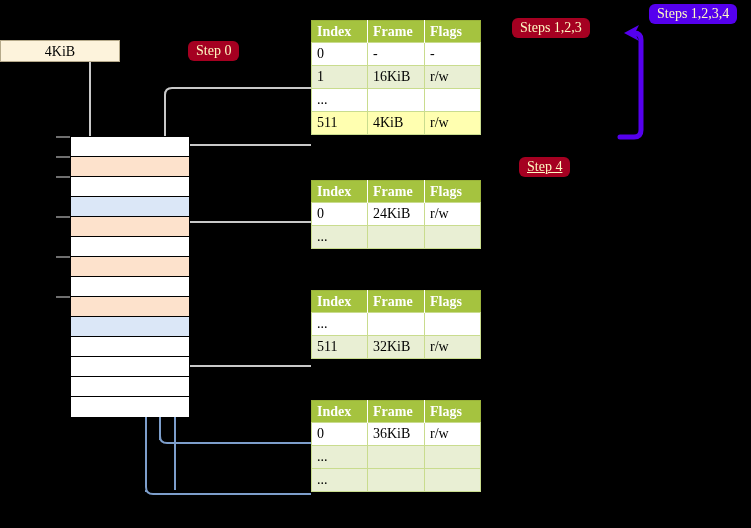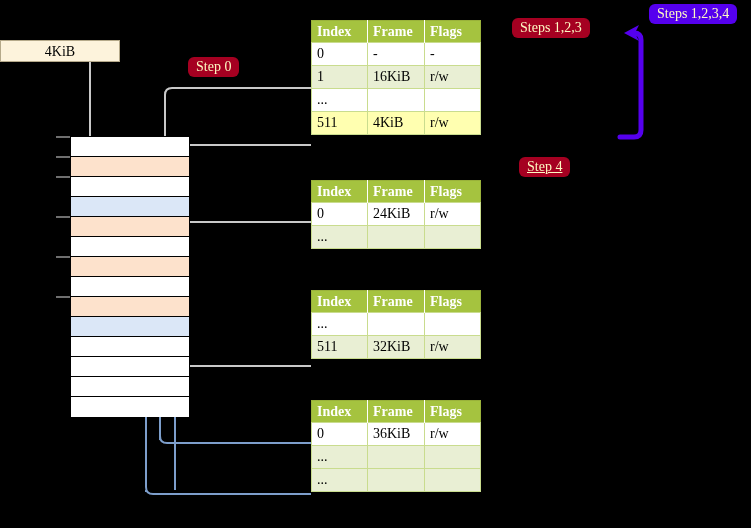--- a/index.html
+++ b/index.html
@@ -38,21 +38,21 @@
     line-height: 20px;
     padding: 0 8px;
     height: 20px;
     box-sizing: border-box;
     white-space: nowrap;
     border-radius: 6px;
   }
   .step-badge.crimson { background: #a50021; }
   .step-badge.violet  { background: #5500ee; }
 
-  #step0-badge      { left: 188px; top: 57px; }
+  #step0-badge      { left: 188px; top: 41px; }
   #step123-badge    { left: 512px; top: 18px; }
   #step4-badge      { left: 519px; top: 157px; text-decoration: underline; }
   #step1234-badge   { left: 649px; top: 4px; }
 
   
   #memory-column {
     left: 70px; top: 136px;
     width: 120px; height: 280px;
     border: 1px solid #000000;
     box-sizing: border-box;

